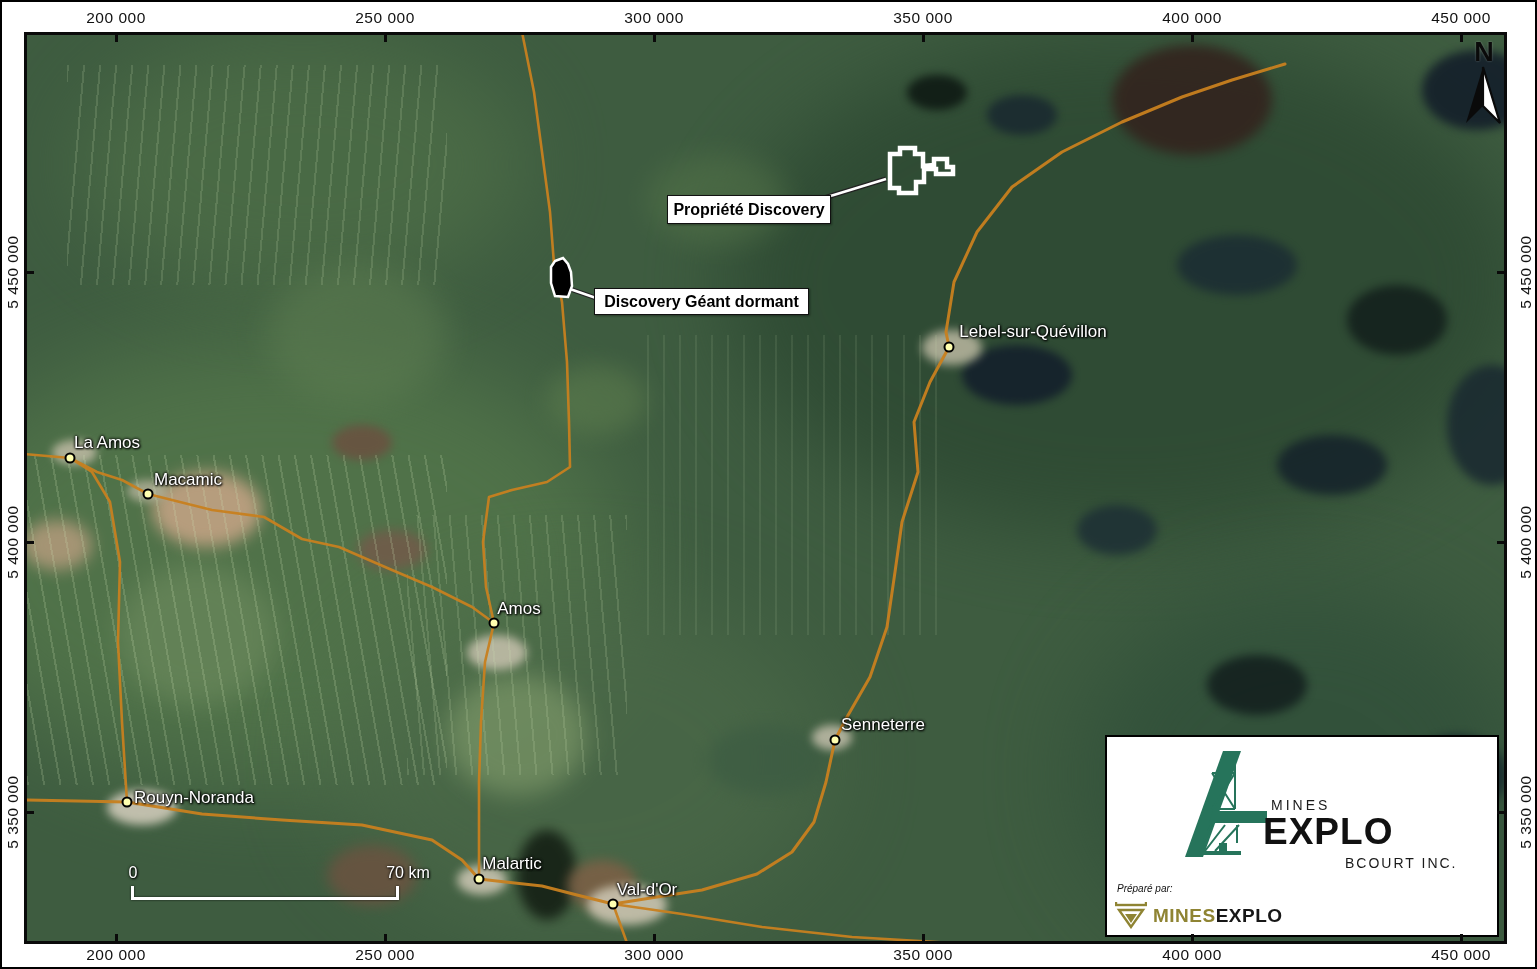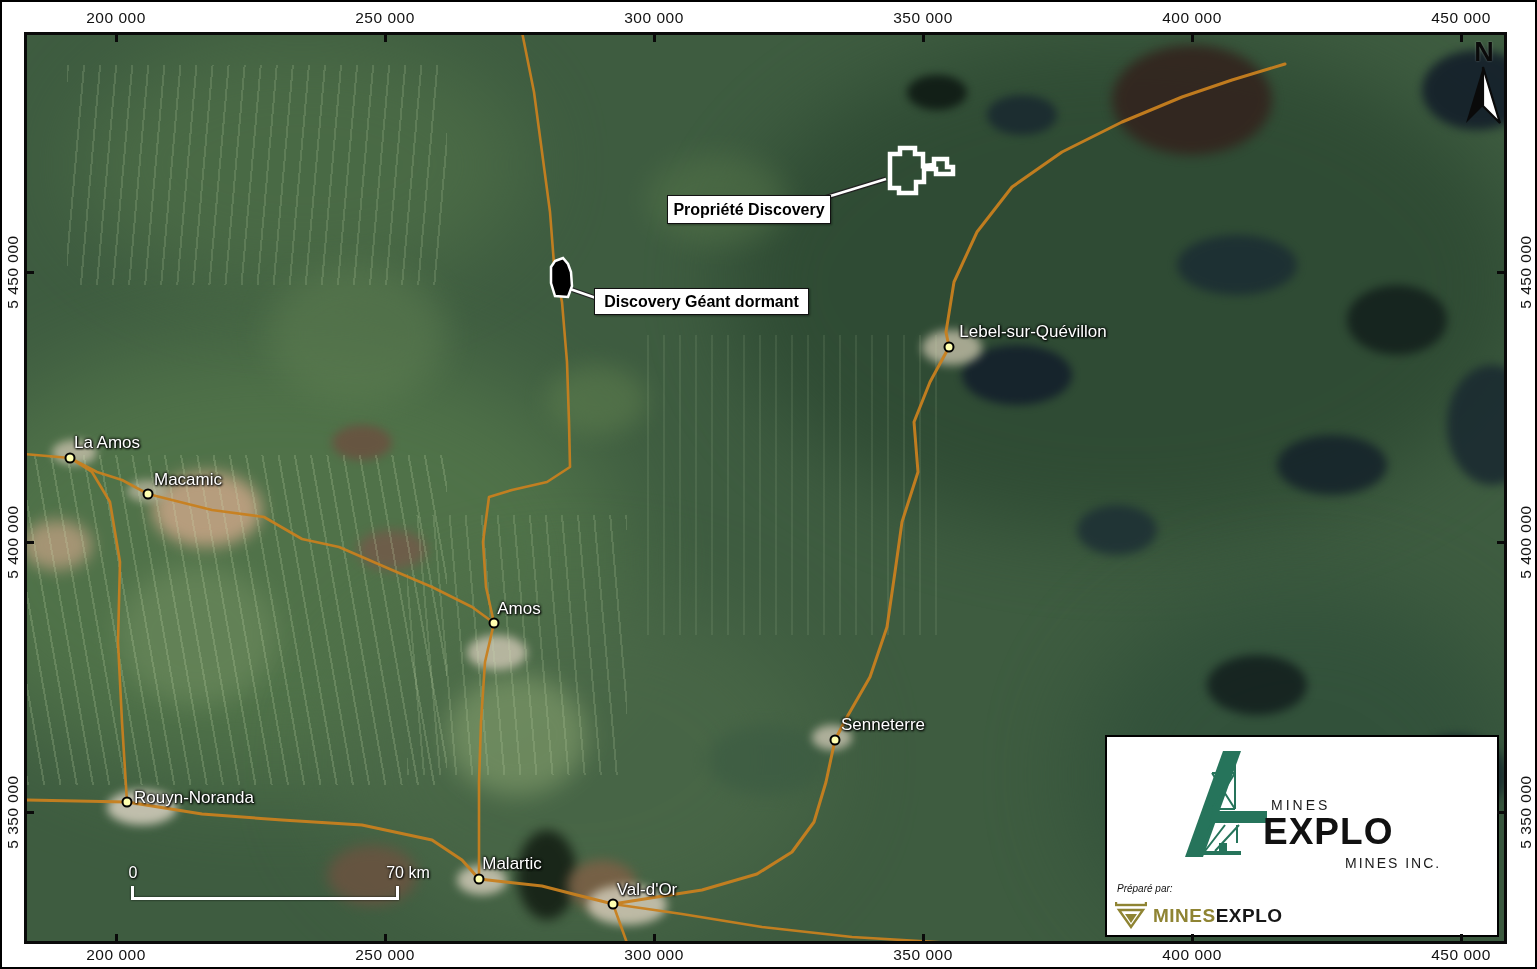--- a/index.html
+++ b/index.html
@@ -186,21 +186,21 @@
           <rect x="14" y="92" width="8" height="10"></rect>
           <rect x="40" y="92" width="8" height="10"></rect>
         </g>
         <g stroke="#26745B" stroke-width="2" fill="none">
           <path d="M33,22 L56,58 M56,22 L33,58 M56,12 L56,58 M33,58 L56,58 M33,22 L56,22"></path>
           <path d="M32,74 L20,100 M46,74 L26,100 M60,74 L36,100 M58,74 L58,92"></path>
         </g>
       </svg>
       <div class="mines-top">MINES</div>
       <div class="abcourt">EXPLO</div>
-      <div class="mines-inc">MINES INC.</div>
+      <div class="mines-inc">BCOURT INC.</div>
       <div class="prepared">Préparé par:</div>
       <svg style="position:absolute;left:8px;top:164px" width="32" height="28" viewBox="0 0 32 28">
         <path d="M1,1 L1,5 M31,1 L31,5" stroke="#8F8433" stroke-width="2.4"></path>
         <path d="M0,4 L32,4" stroke="#8F8433" stroke-width="2.4"></path>
         <path d="M4,9 L28,9 L16,26 Z" fill="none" stroke="#8F8433" stroke-width="2.4"></path>
         <path d="M10,13 L22,13 L16,22 Z" fill="#8F8433"></path>
       </svg>
       <div class="preparer"><span class="innov">MINES</span><span class="explo">EXPLO</span></div>
     </div>
   <div class="tick" style="left: 88px; top: 0px; width: 2.5px; height: 7px;"></div>

